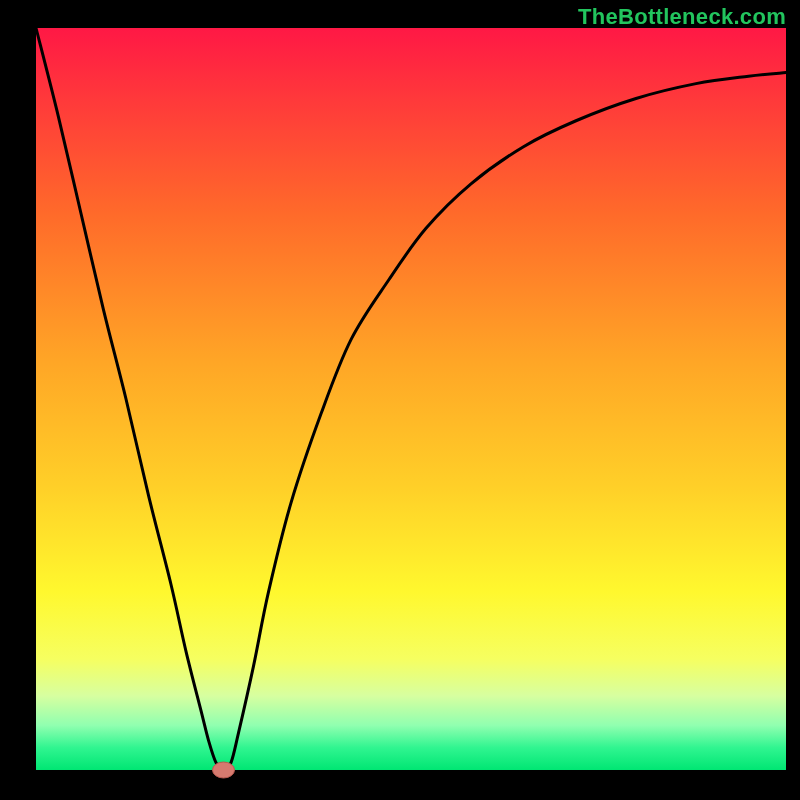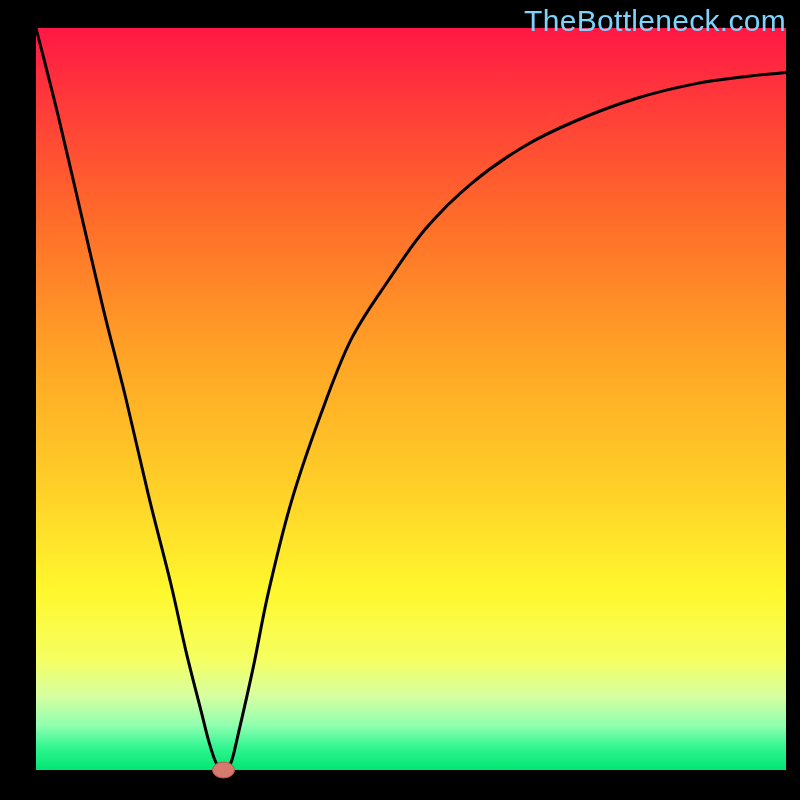--- a/index.html
+++ b/index.html
@@ -14,23 +14,23 @@
   .frame {
     position: relative;
     width: 800px;
     height: 800px;
     background: #000;
   }
   .watermark {
     position: absolute;
     top: 4px;
     right: 14px;
-    color: #7dd3fc;
-    font-size: 30px;
-    font-weight: 400;
+    color: #22c55e;
+    font-size: 22px;
+    font-weight: 700;
     letter-spacing: 0.3px;
     z-index: 10;
     user-select: none;
   }
   svg {
     display: block;
     position: absolute;
     top: 0;
     left: 0;
   }

